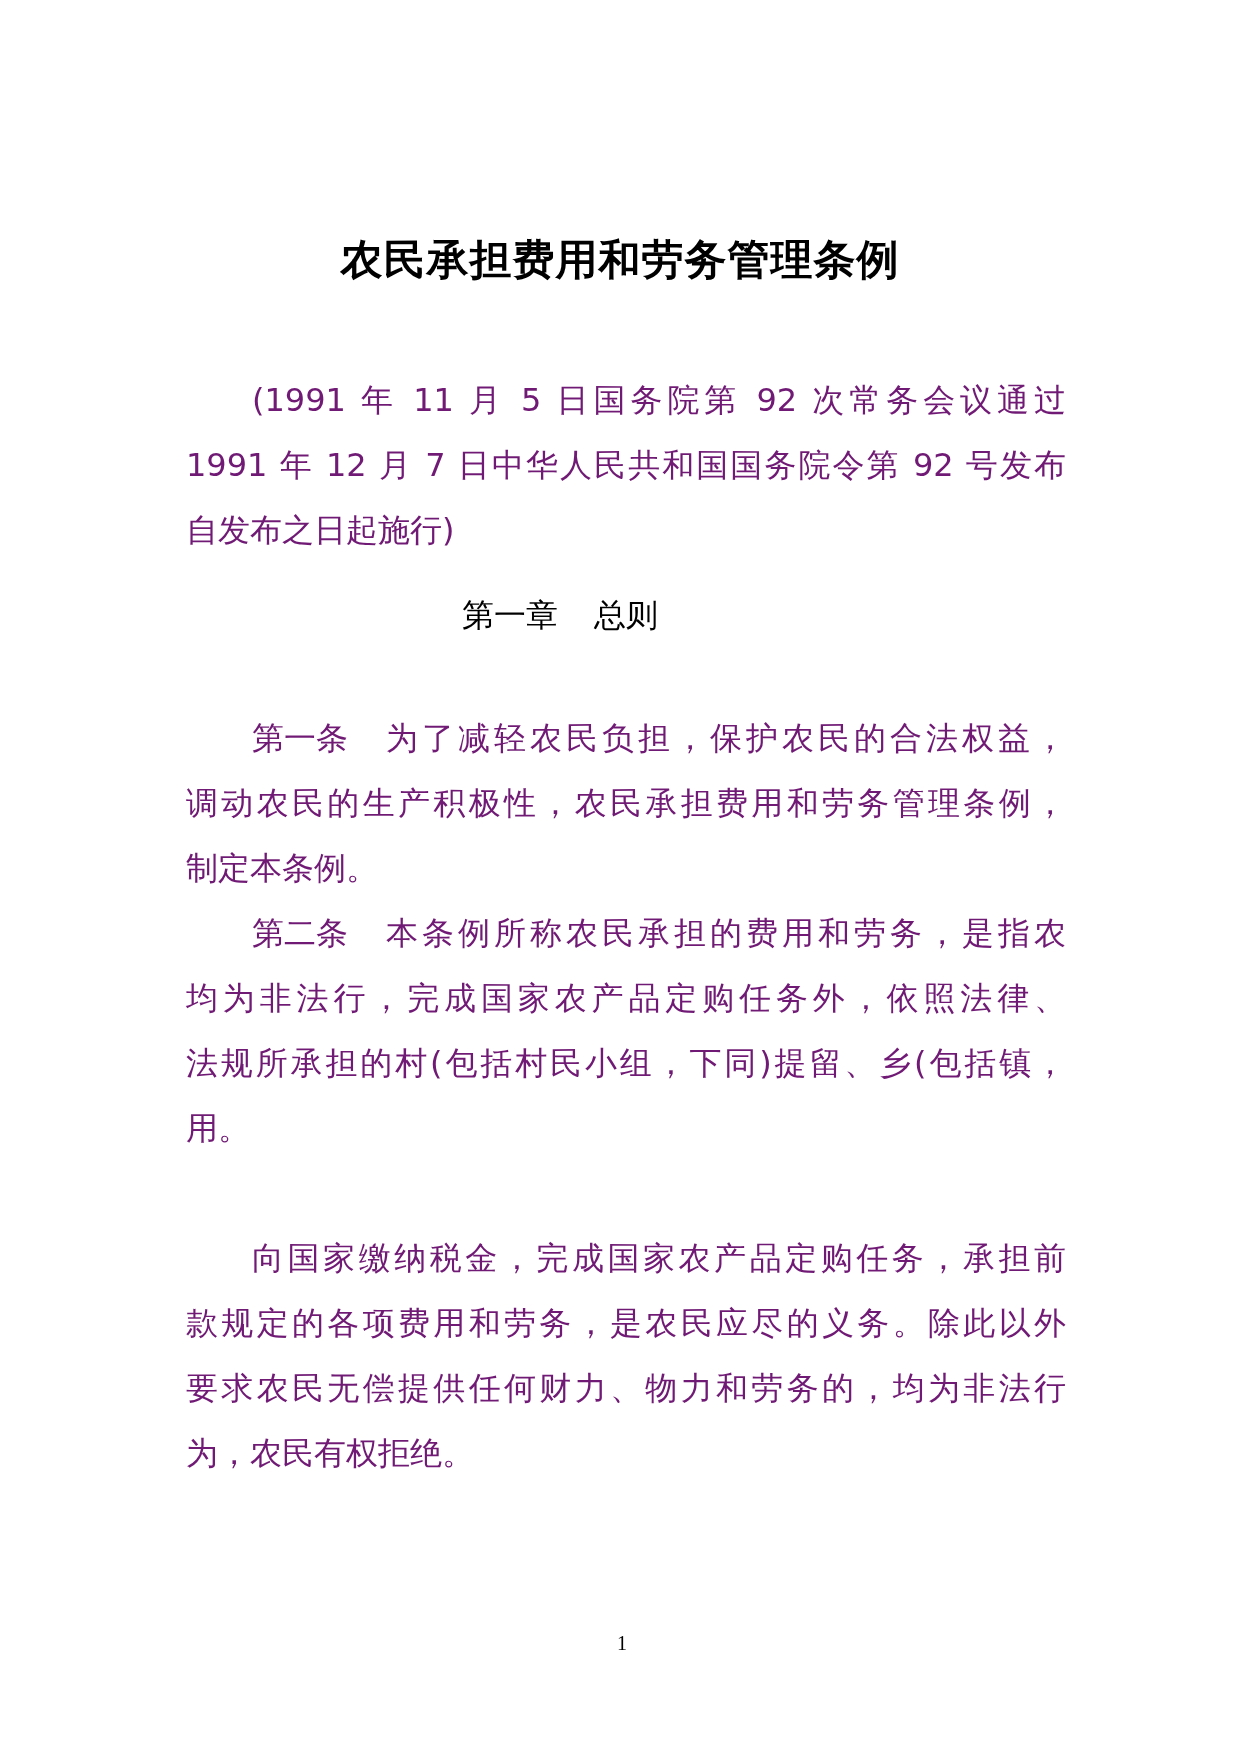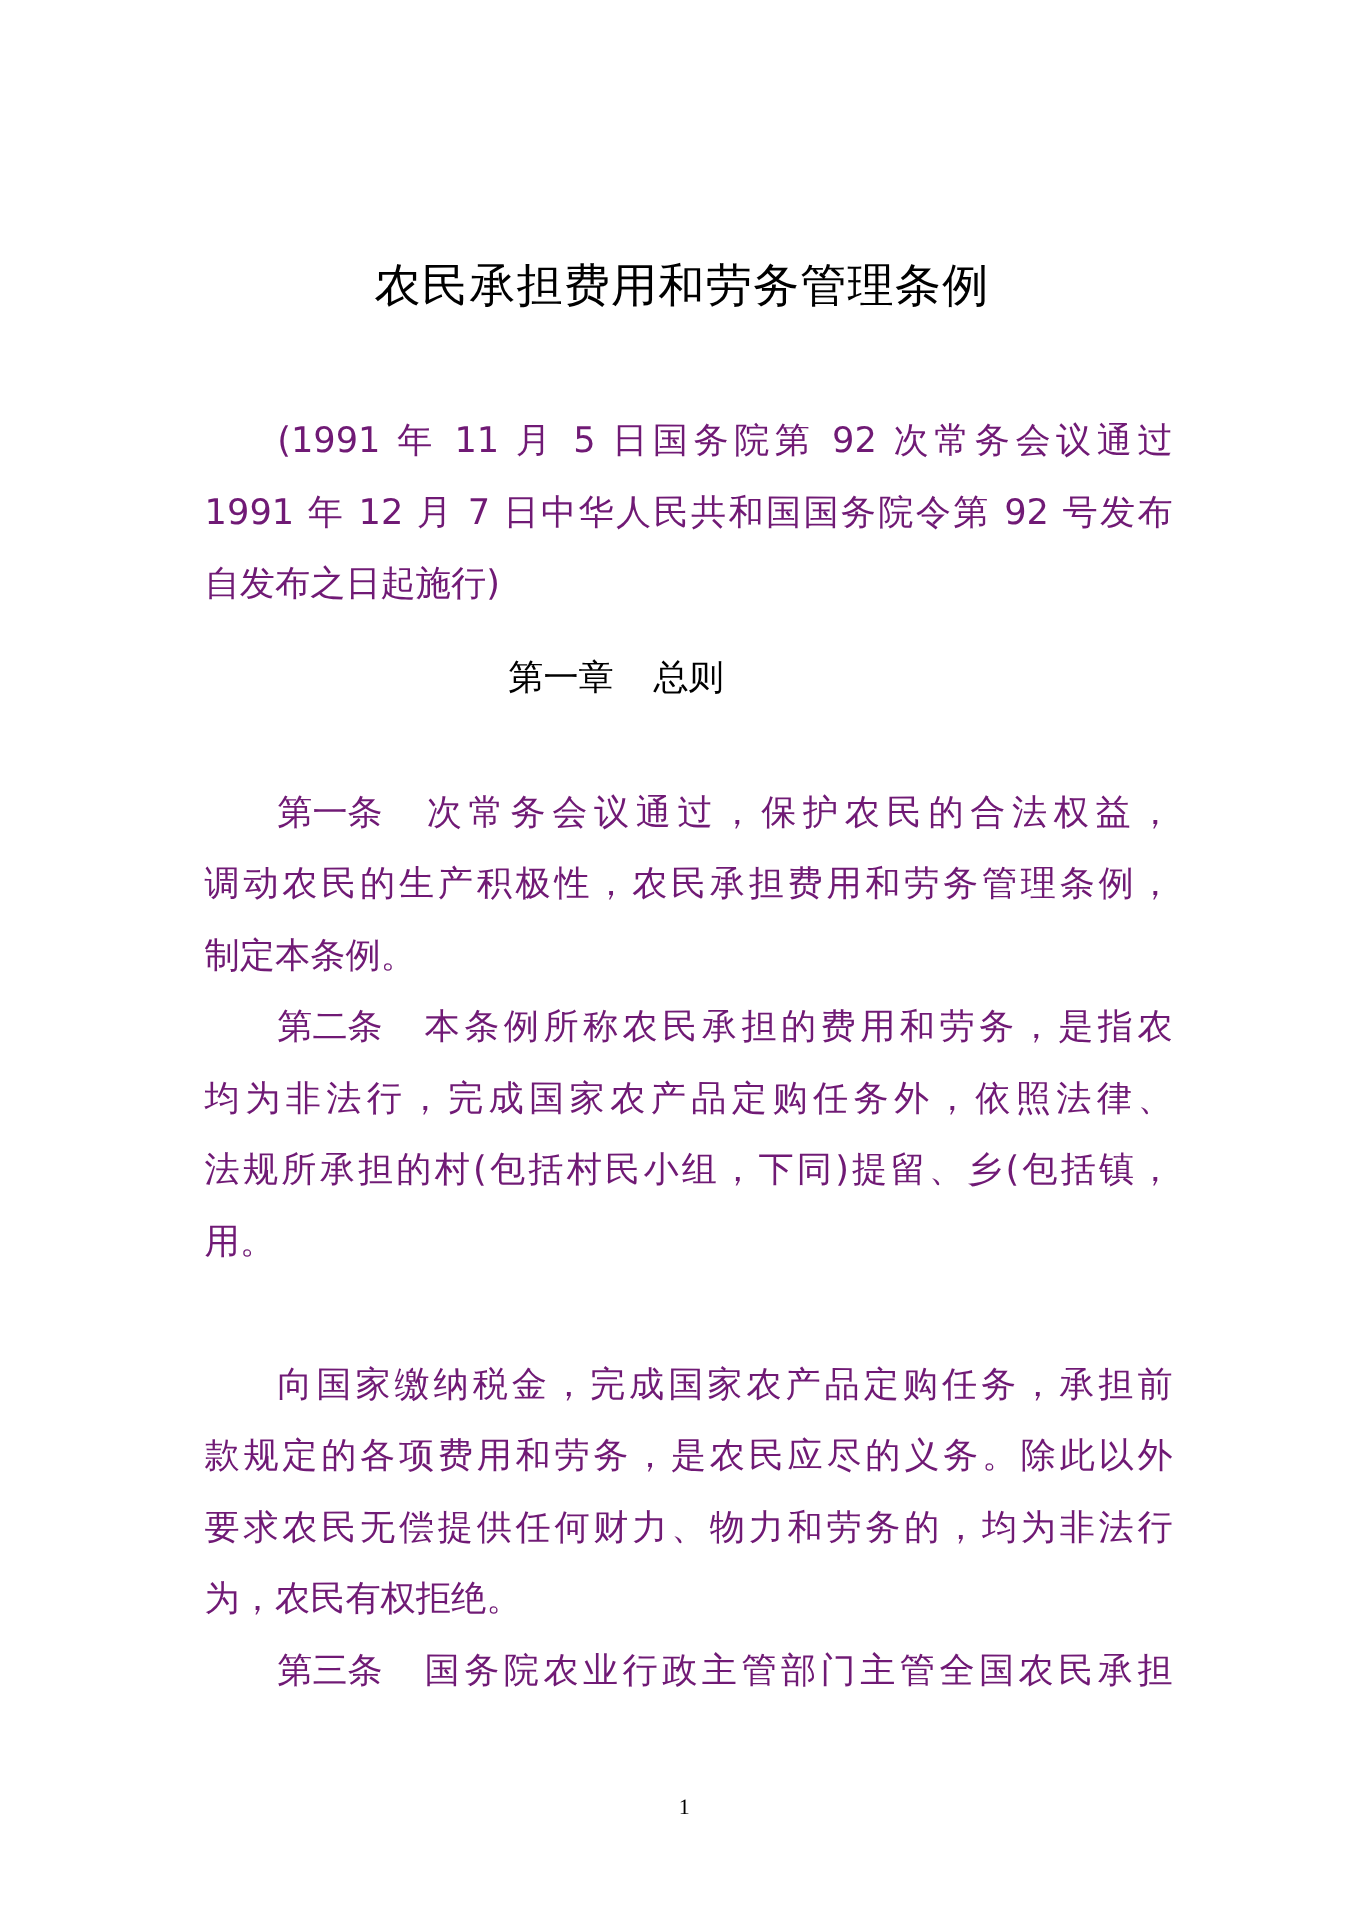--- a/index.html
+++ b/index.html
@@ -93,51 +93,48 @@
     color: #000;
     padding-left: 4px;
     box-sizing: border-box;
   }
 </style>
 </head>
 <body>
 
 <div class="page">
 
-  <h1 class="title" style="margin:0;font-weight:normal;">农民承担费用和劳务管理条例</h1>
+  <h1 class="title" style="margin:0;font-weight:bold;">农民承担费用和劳务管理条例</h1>
 
   <div class="block body-text meta">
     <span class="line indent">(1991 年 11 月 5 日国务院第 92 次常务会议通过</span>
     <span class="line">1991 年 12 月 7 日中华人民共和国国务院令第 92 号发布</span>
     <span class="line last">自发布之日起施行)</span>
   </div>
 
   <div class="chapter">
     <span>第一章</span><span class="gap"></span><span>总则</span>
   </div>
 
   <div class="block body-text art1">
-    <span class="line indent"><span class="article-label">第一条</span><span class="article-gap"></span><span>次常务会议通过，保护农民的合法权益，</span></span>
+    <span class="line indent"><span class="article-label">第一条</span><span class="article-gap"></span><span>为了减轻农民负担，保护农民的合法权益，</span></span>
     <span class="line">调动农民的生产积极性，农民承担费用和劳务管理条例，</span>
     <span class="line last">制定本条例。</span>
   </div>
 
   <div class="block body-text art2">
     <span class="line indent"><span class="article-label">第二条</span><span class="article-gap"></span><span>本条例所称农民承担的费用和劳务，是指农</span></span>
     <span class="line">均为非法行，完成国家农产品定购任务外，依照法律、</span>
     <span class="line">法规所承担的村(包括村民小组，下同)提留、乡(包括镇，</span>
     <span class="line last">用。</span>
   </div>
 
   <div class="block body-text para2">
     <span class="line indent">向国家缴纳税金，完成国家农产品定购任务，承担前</span>
     <span class="line">款规定的各项费用和劳务，是农民应尽的义务。除此以外</span>
     <span class="line">要求农民无偿提供任何财力、物力和劳务的，均为非法行</span>
     <span class="line last">为，农民有权拒绝。</span>
   </div>
 
-  <div class="block body-text art3">
-    <span class="line indent"><span class="article-label">第三条</span><span class="article-gap"></span><span>国务院农业行政主管部门主管全国农民承担</span></span>
-  </div>
 
   <div class="page-number">1</div>
 
 </div>
 
 </body></html>

